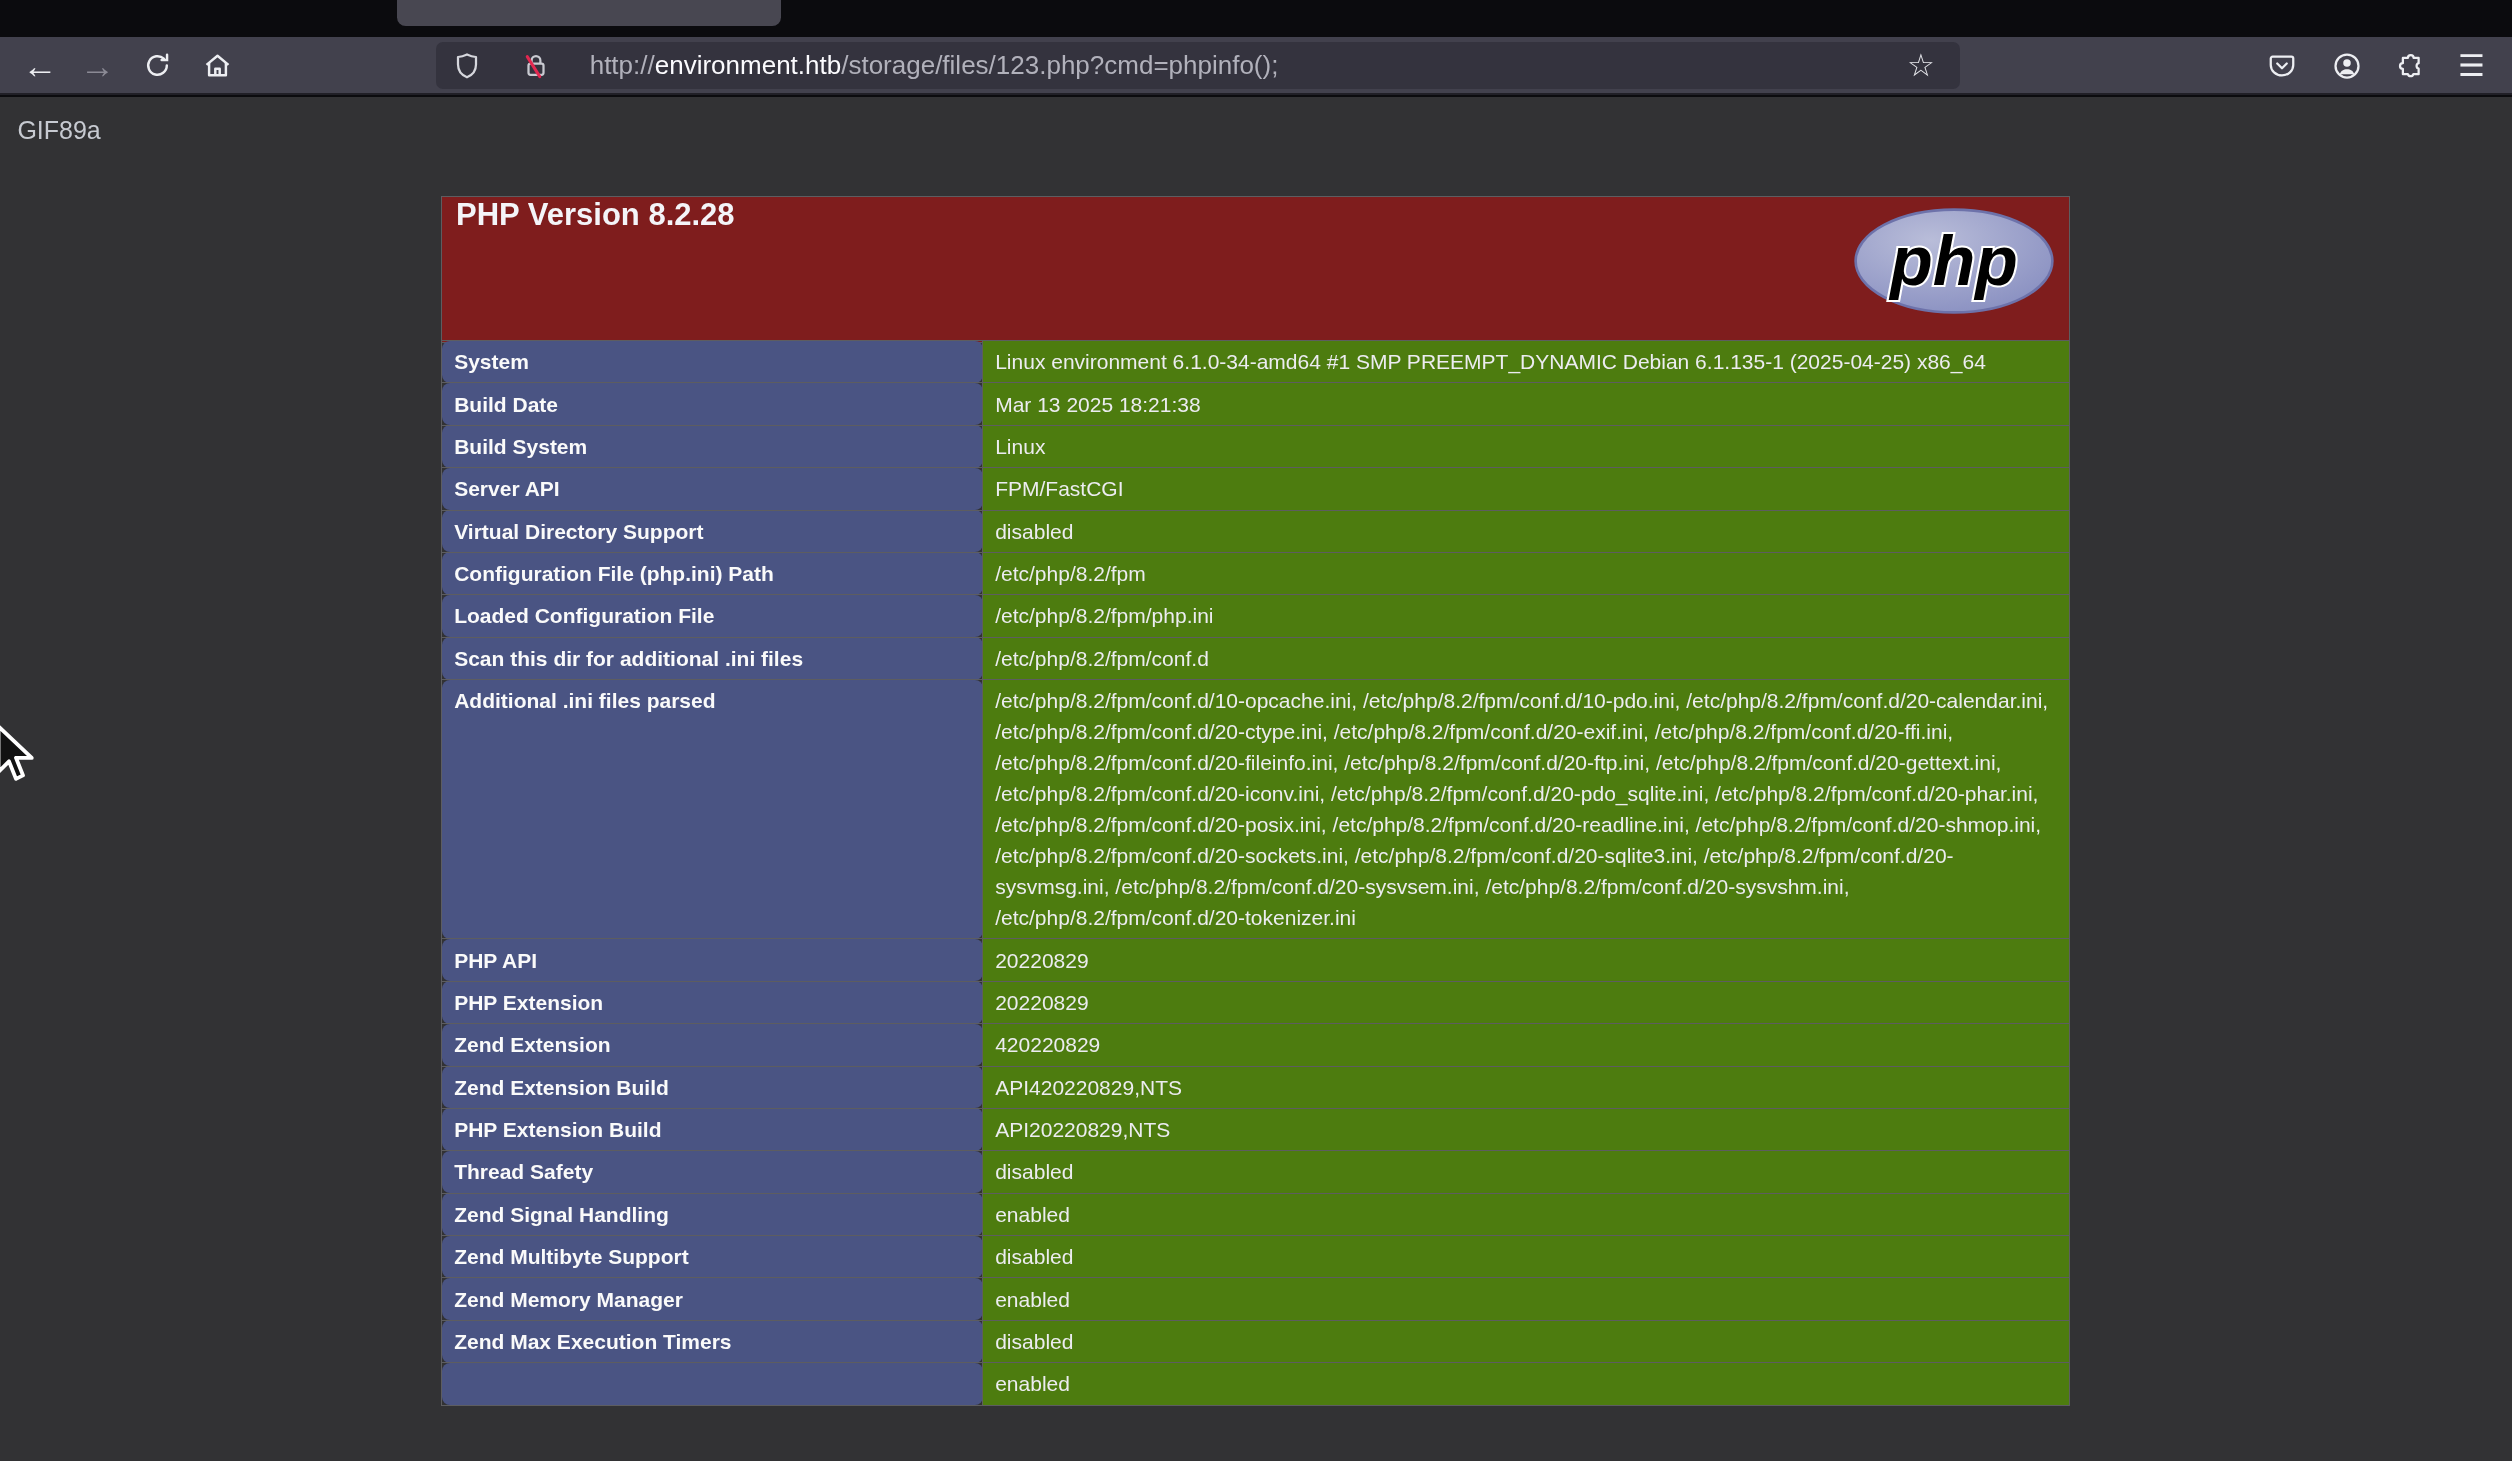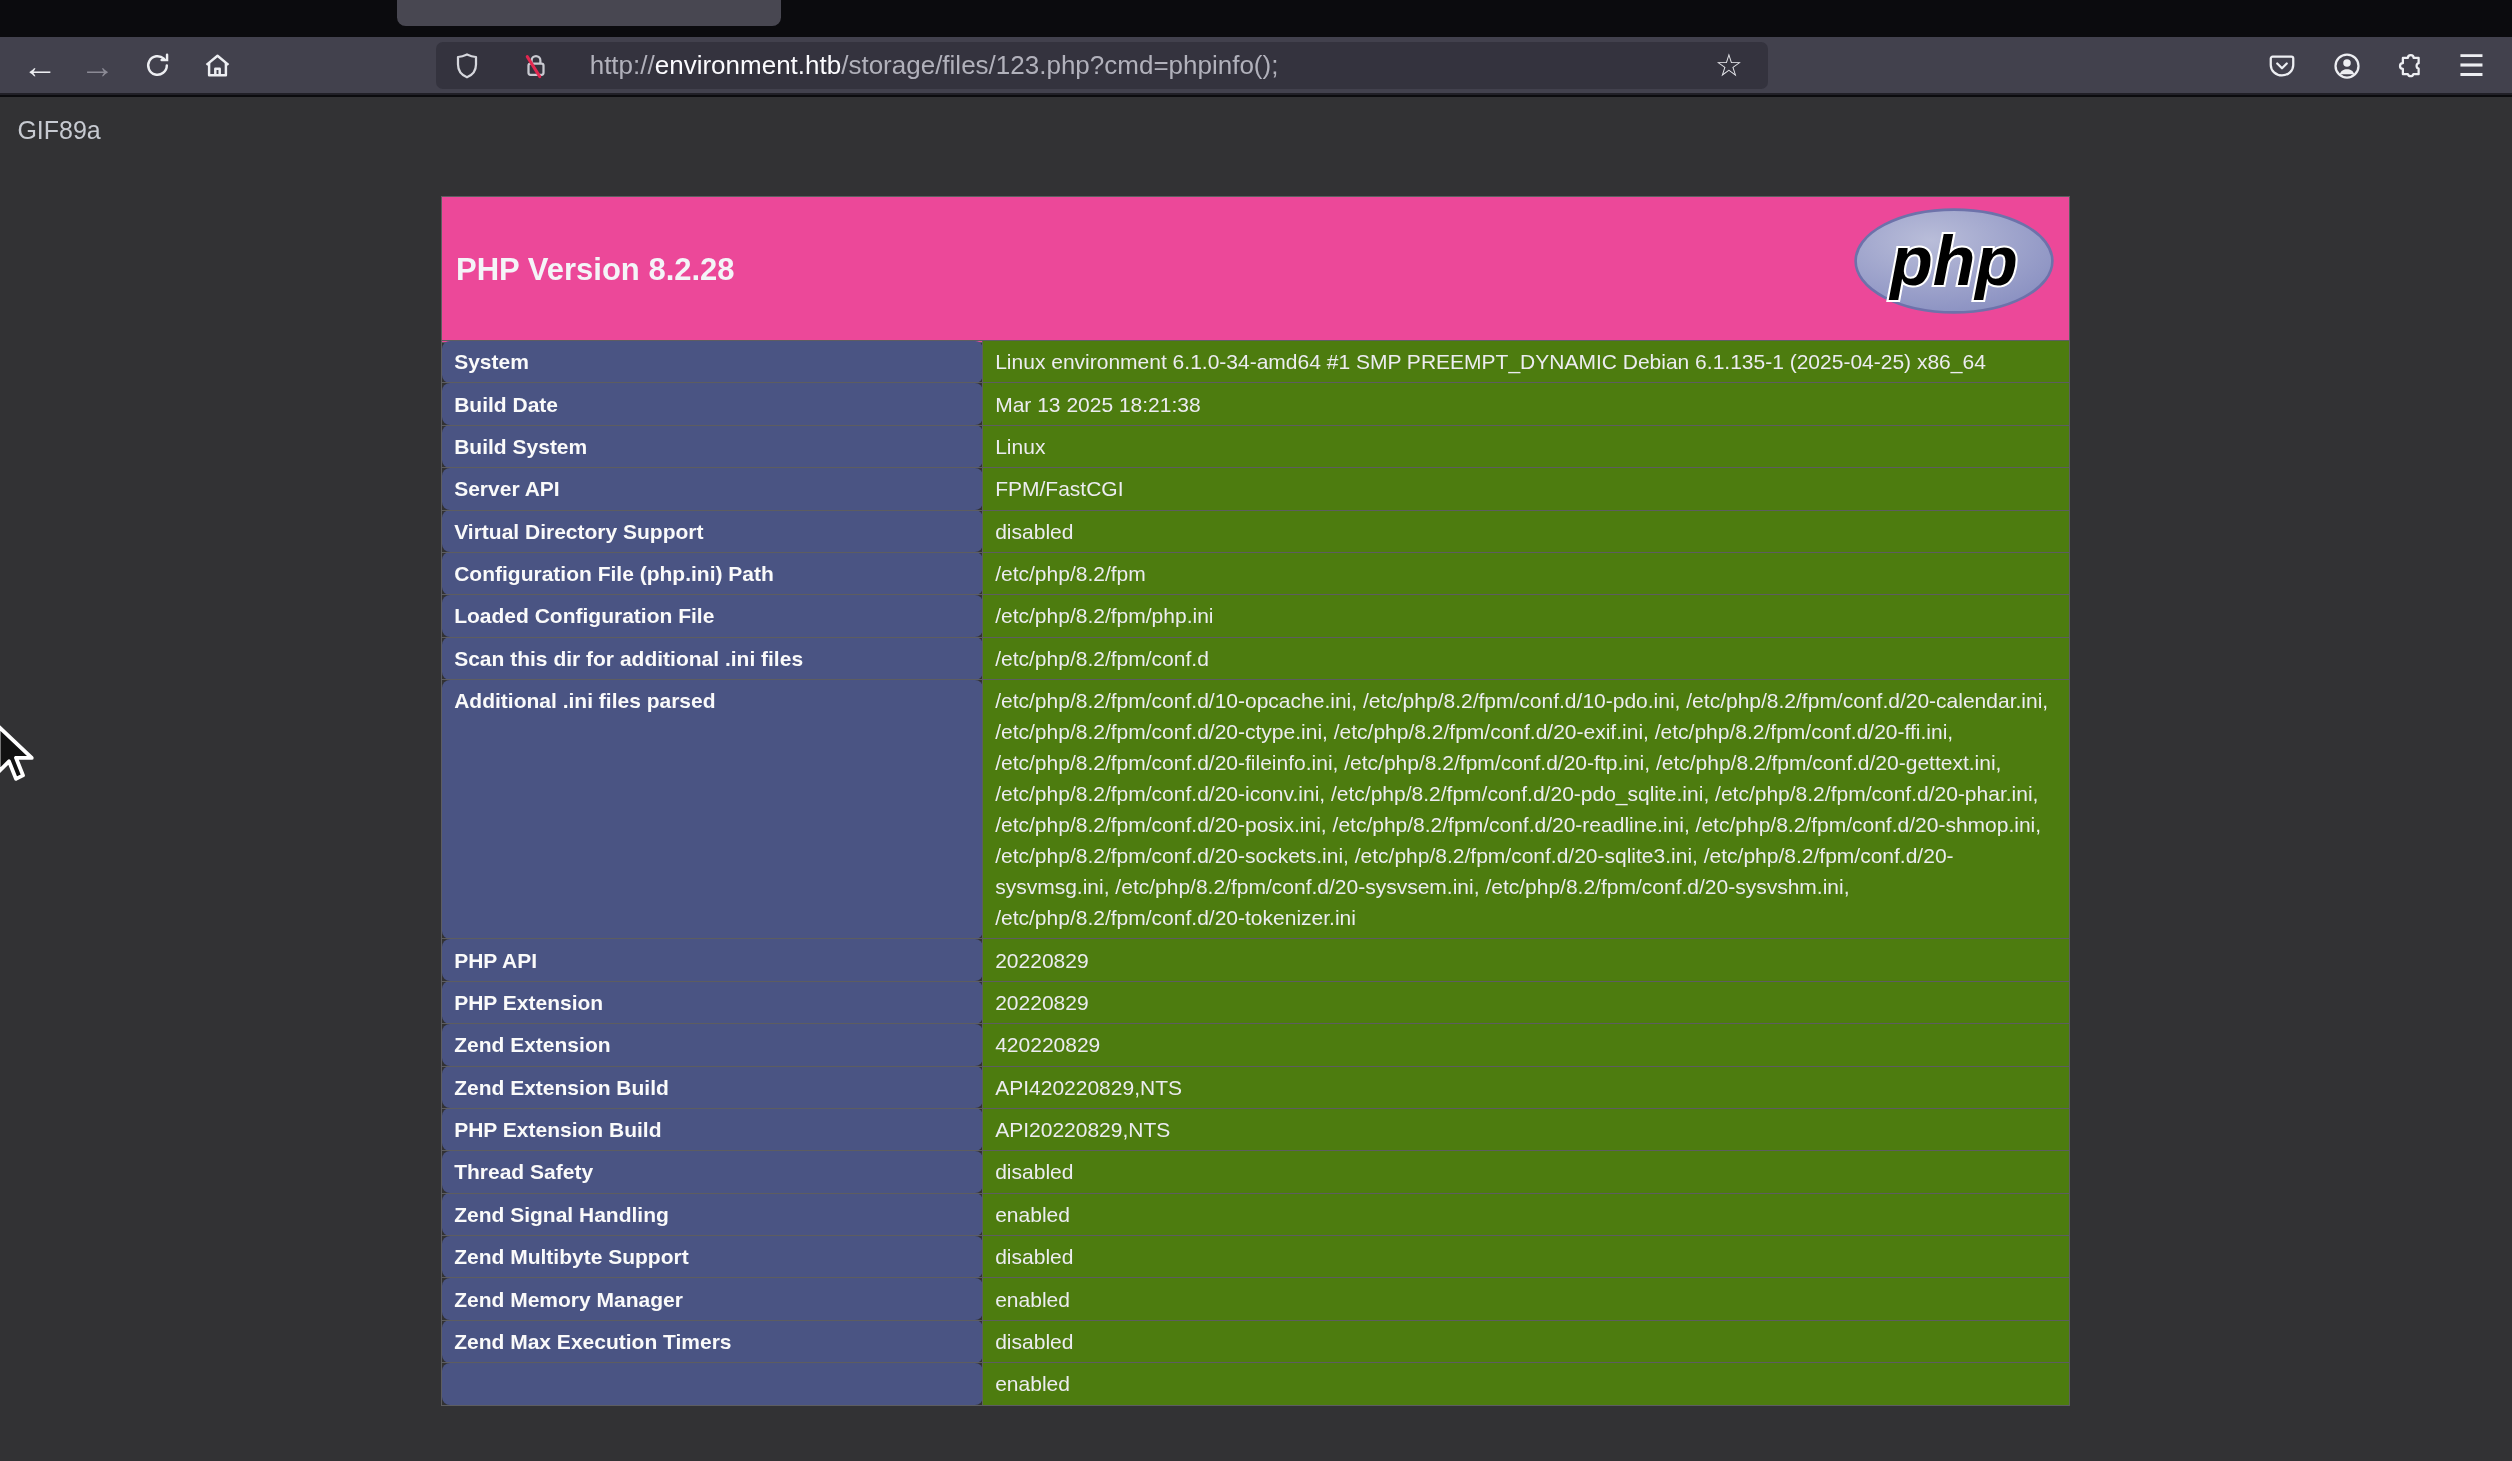--- a/index.html
+++ b/index.html
@@ -12,35 +12,35 @@
   .tab-fragment { position:absolute; left:397px; top:0; width:384px; height:26px;
                   background:#484751; border-radius:0 0 8.7px 8.7px; }
   .toolbar { position:absolute; left:0; top:37px; width:2512px; height:58px;
              background:#42414d; border-bottom:2.6px solid #201f26; }
   .tbtn { position:absolute; width:45px; height:45px; top:6.1px; display:flex;
           align-items:center; justify-content:center; color:#edeef2;
           font-size:35px; line-height:1; border-radius:5.2px; }
   .tbtn svg { display:block; }
   .disabled { color:#8b8a95; }
 
-  .urlbar { position:absolute; left:436px; top:5.2px; width:1332px; height:47px;
+  .urlbar { position:absolute; left:436px; top:5.2px; width:1524px; height:47px;
             background:#34333e; border-radius:7px; display:flex; align-items:center;gap:25px; }
   .urlicon { width:44px; height:47px; display:flex; align-items:center; justify-content:center; }
   .urltext { font-size:26px; color:#b1b1bb; white-space:nowrap; margin-left:7px; }
   .urltext .domain { color:#fbfbfe; }
   .url-star { position:absolute; right:15.7px; top:0; width:47px; height:47px; display:flex;
               align-items:center; justify-content:center; color:#e9eaee; font-size:31px; }
 
   
   .content { position:absolute; left:0; top:97px; width:2512px; height:1365px;
              background:#323234; overflow:hidden; color:#fafafa; }
   .magic { position:absolute; left:17.4px; top:19px; font-size:25px; color:#c7cad1; }
 
   .php-header { position:absolute; left:441px; top:99px; width:1629px; height:147px;
-                background:#ec4899; border:1.7px solid #5d5d60; display:flex; align-items:center; }
+                background:#7f1d1d; border:1.7px solid #5d5d60; display:flex; align-items:flex-start; }
   .php-header h1 { font-size:31px; font-weight:bold; color:#f4f4f8; padding-left:14px; }
   .php-logo { position:absolute; right:14px; top:9.6px; width:202px; height:108px; }
 
   .info-table { position:absolute; left:441px; top:243px; width:1629px;
                 border-collapse:collapse; table-layout:fixed; }
   .info-table td { border:1.7px solid #5d5d60; font-size:21px; line-height:31px;
                    padding:5.2px 12.2px; vertical-align:baseline; word-wrap:break-word; }
   td.e { background:#4a5483; width:541px; font-weight:bold; color:#fafafa;border-radius:8px; }
   td.v { background:#4d7c0f; color:#ececf0; }
 

